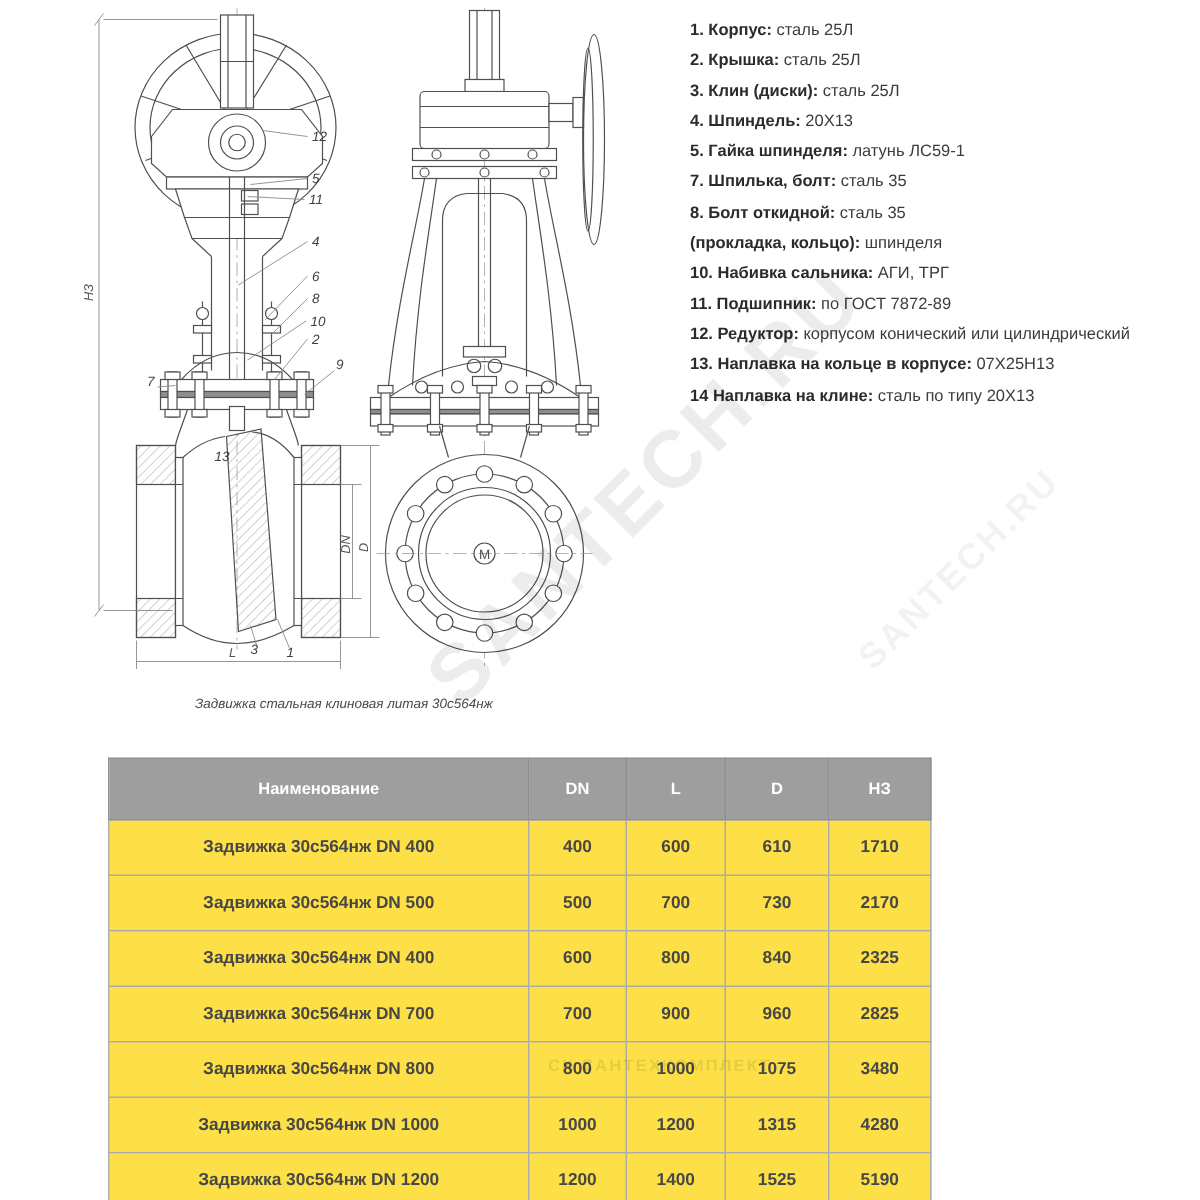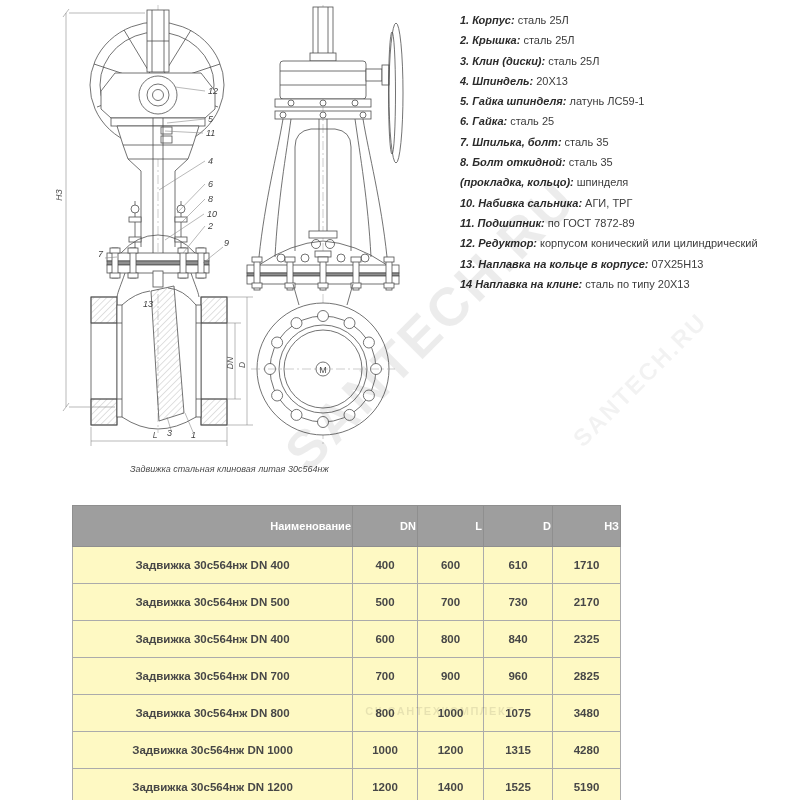--- a/index.html
+++ b/index.html
@@ -5,31 +5,31 @@
   html,body{margin:0;padding:0;background:#fff;}
   .canvas{position:relative;width:800px;height:800px;background:#fff;overflow:hidden;
           font-family:"Liberation Sans",sans-serif;color:#333;}
   svg.draw{position:absolute;}
   svg text{font-family:"Liberation Sans",sans-serif;}
   .callout{font-size:9px;font-style:italic;fill:#3f3f3f;}
   .dimlbl{font-size:8.5px;font-style:italic;fill:#555;}
 
   .parts-list{position:absolute;left:460px;top:10px;width:338px;font-size:11px;
               line-height:20.3px;color:#3c3c3c;}
-  .pl-b{font-weight:bold;color:#2b2b2b;font-style:italic;}
+  .pl-b{font-weight:bold;color:#2b2b2b;}
   .pl-v{color:#3c3c3c;}
   .pl-v:not(:empty){margin-left:3px;}
 
   .caption{position:absolute;left:90px;top:464px;font-size:9px;font-style:italic;color:#4a4a4a;margin-left:40px;}
 
   .dim-table{position:absolute;left:72px;top:505px;width:548px;border-collapse:collapse;
              table-layout:fixed;text-align:center;}
   .dim-table th{background:#9e9e9e;color:#fff;font-size:11px;font-weight:bold;
-                height:38px;border:1px solid #8f8f8f;text-align:right;}
-  .dim-table td{background:#fef9c3;color:#474747;font-size:11.5px;font-weight:bold;
+                height:38px;border:1px solid #8f8f8f;}
+  .dim-table td{background:#fde047;color:#474747;font-size:11.5px;font-weight:bold;
                 height:34px;border:1px solid #ababab;}
 
   .wm{position:absolute;pointer-events:none;text-align:center;white-space:nowrap;font-weight:bold;}
   .wm-main{left:140px;top:290px;width:580px;height:70px;line-height:70px;font-size:54px;
            letter-spacing:3px;color:rgba(0,0,0,0.075);transform:rotate(-45deg);}
   .wm-sec{left:520px;top:360px;width:240px;height:40px;line-height:40px;font-size:24px;
           letter-spacing:2px;color:rgba(0,0,0,0.05);transform:rotate(-45deg);}
   .wm-table{left:285px;top:705px;width:310px;font-size:11px;letter-spacing:1.5px;
             color:rgba(0,0,0,0.09);}
 </style>
@@ -295,21 +295,20 @@
     </g>
     <text x="88" y="367.5" text-anchor="middle" font-size="9" fill="#4f4f4f">М</text>
   </svg>
 
   <div class="parts-list">
       <div class="part-line"><span class="pl-b">1. Корпус:</span><span class="pl-v">сталь 25Л</span></div>
       <div class="part-line"><span class="pl-b">2. Крышка:</span><span class="pl-v">сталь 25Л</span></div>
       <div class="part-line"><span class="pl-b">3. Клин (диски):</span><span class="pl-v">сталь 25Л</span></div>
       <div class="part-line"><span class="pl-b">4. Шпиндель:</span><span class="pl-v">20Х13</span></div>
       <div class="part-line"><span class="pl-b">5. Гайка шпинделя:</span><span class="pl-v">латунь ЛС59-1</span></div>
-      <div class="part-line"><span class="pl-b">6. Гайка:</span><span class="pl-v">сталь 25</span></div>
       <div class="part-line"><span class="pl-b">7. Шпилька, болт:</span><span class="pl-v">сталь 35</span></div>
       <div class="part-line"><span class="pl-b">8. Болт откидной:</span><span class="pl-v">сталь 35</span></div>
       <div class="part-line"><span class="pl-b">(прокладка, кольцо):</span><span class="pl-v">шпинделя</span></div>
       <div class="part-line"><span class="pl-b">10. Набивка сальника:</span><span class="pl-v">АГИ, ТРГ</span></div>
       <div class="part-line"><span class="pl-b">11. Подшипник:</span><span class="pl-v">по ГОСТ 7872-89</span></div>
       <div class="part-line"><span class="pl-b">12. Редуктор:</span><span class="pl-v">корпусом конический или цилиндрический</span></div>
       <div class="part-line"><span class="pl-b">13. Наплавка на кольце в корпусе:</span><span class="pl-v">07Х25Н13</span></div>
       <div class="part-line"><span class="pl-b">14 Наплавка на клине:</span><span class="pl-v">сталь по типу 20Х13</span></div>
     </div>
 

